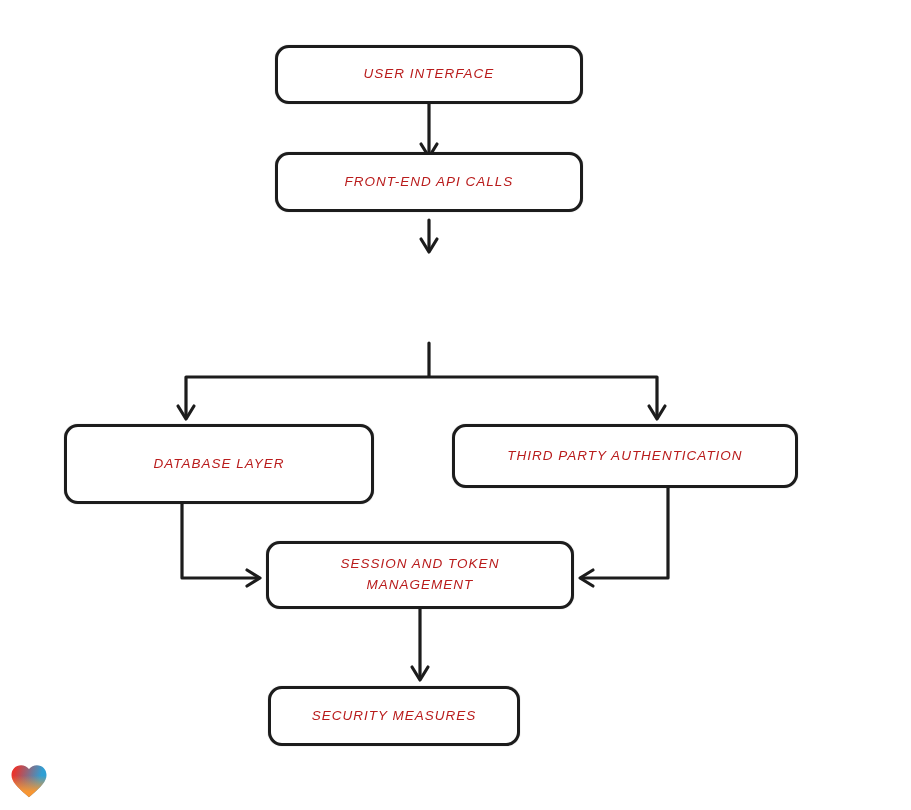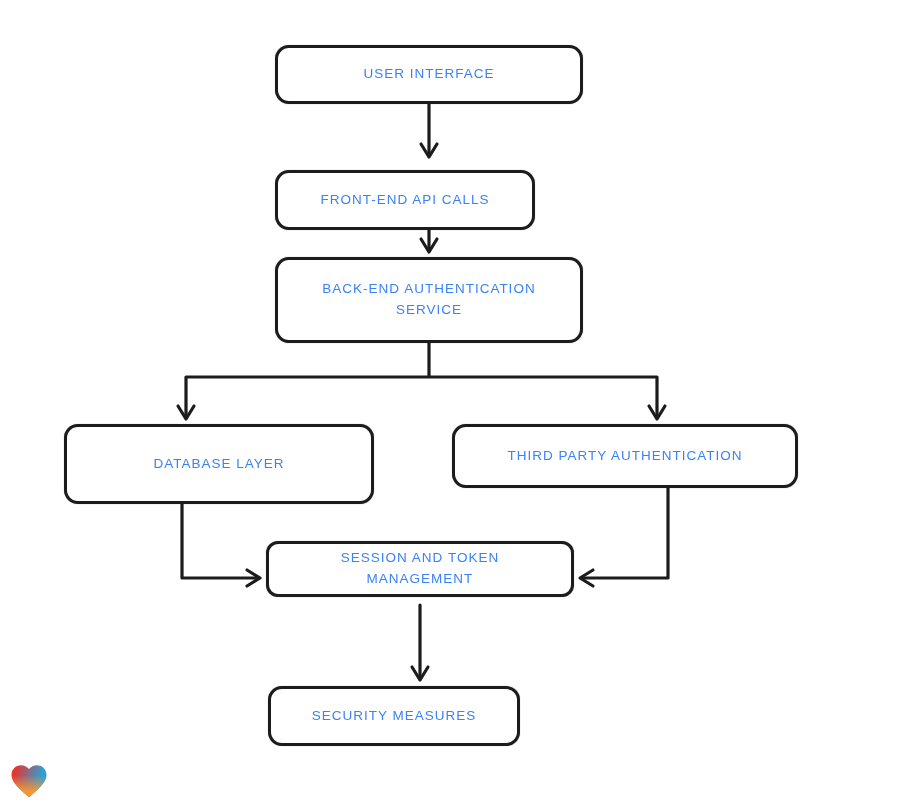--- a/index.html
+++ b/index.html
@@ -26,34 +26,35 @@
     border-radius: 14px;
     display: flex;
     align-items: center;
     justify-content: center;
     text-align: center;
     box-shadow: 0 0 1px rgba(0,0,0,0.45);
     cursor: pointer;
   }
   .node .label {
     font-size: 13.5px;
+    font-style: italic;
     letter-spacing: 1px;
     line-height: 1.55;
-    color: #3b82f6;
+    color: #b91c1c;
     padding: 0 12px;
   }
   .node .label.wrap-3 { max-width: 252px; }
   .node .label.wrap-6 { max-width: 232px; }
   
   .n-ui       { left: 275px; top:  45px; width: 308px; height:  59px; }
-  .n-frontend { left: 275px; top: 170px; width: 260px; height:  60px; }
+  .n-frontend { left: 275px; top: 152px; width: 308px; height:  60px; }
   .n-backend  { left: 275px; top: 257px; width: 308px; height:  86px; }
   .n-database { left:  64px; top: 424px; width: 310px; height:  80px; }
   .n-thirdpty { left: 452px; top: 424px; width: 346px; height:  64px; }
-  .n-session  { left: 266px; top: 541px; width: 308px; height:  56px; border-radius: 12px; }
+  .n-session  { left: 266px; top: 541px; width: 308px; height:  68px; }
   .n-security { left: 268px; top: 686px; width: 252px; height:  60px; }
   .logo {
     position: absolute;
     left: 8px; top: 760px;
     width: 42px; height: 42px;
     cursor: pointer;
   }
   .logo svg { width: 100%; height: 100%; display: block; }
 </style>
 </head>
@@ -86,23 +87,20 @@
   </svg>
 
   <div class="node n-ui">
     <span class="label">USER INTERFACE</span>
   </div>
 
   <div class="node n-frontend">
     <span class="label">FRONT-END API CALLS</span>
   </div>
 
-  <div class="node n-backend">
-    <span class="label wrap-3">BACK-END AUTHENTICATION SERVICE</span>
-  </div>
 
   <div class="node n-database">
     <span class="label">DATABASE LAYER</span>
   </div>
 
   <div class="node n-thirdpty">
     <span class="label">THIRD PARTY AUTHENTICATION</span>
   </div>
 
   <div class="node n-session">

